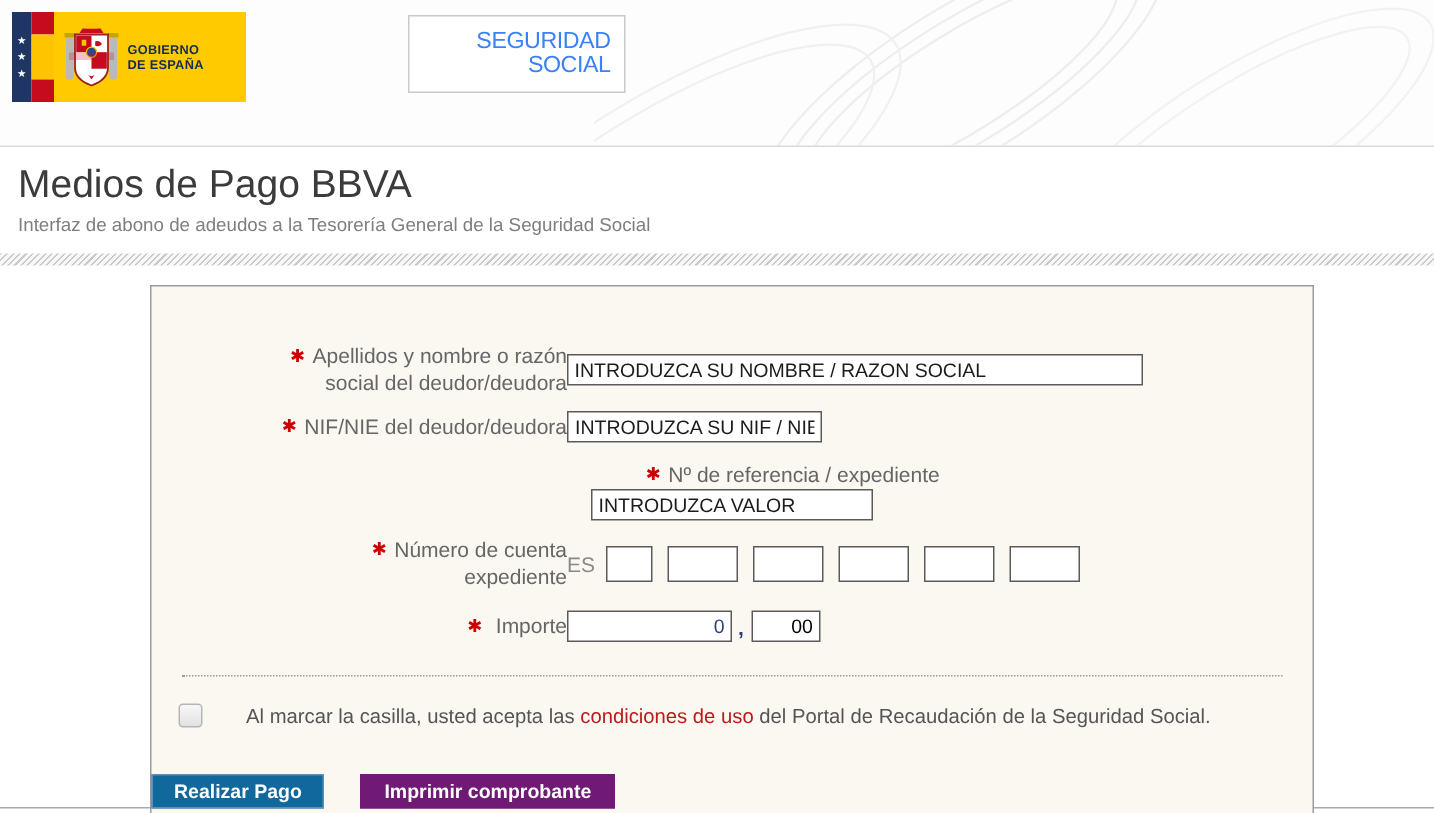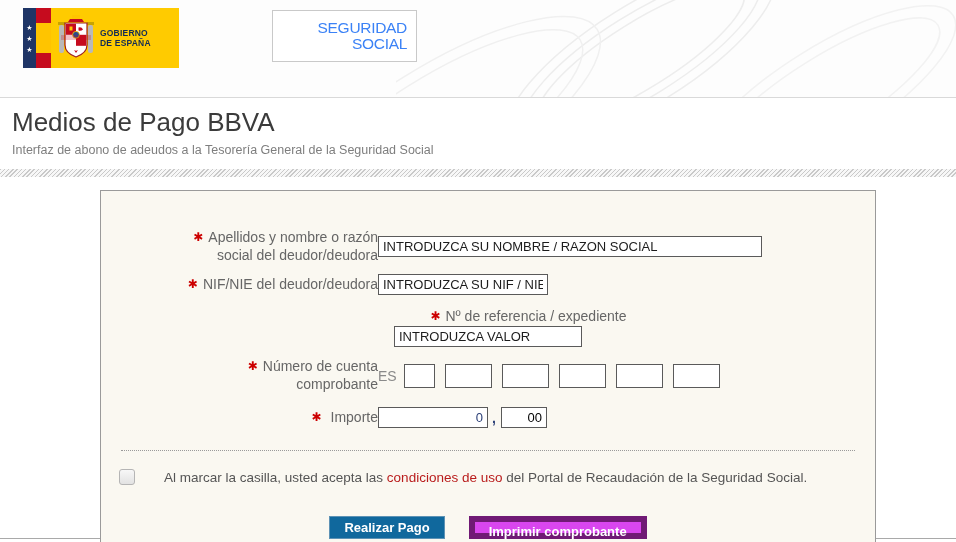--- a/index.html
+++ b/index.html
@@ -5,21 +5,21 @@
   * { box-sizing: border-box; margin: 0; padding: 0; }
   html, body { width: 956px; height: 542px; overflow: hidden; background: #fff;
     font-family: "Liberation Sans", sans-serif; }
   .viewport { position: relative; width: 956px; height: 542px; background: #fff; }
 
   
   .header { position: relative; width: 100%; height: 98px; background: #fdfdfd;
     border-bottom: 1px solid #d9d9d9; overflow: hidden; }
   .swirls { position: absolute; right: 0; top: 0; width: 560px; height: 98px; }
 
-  .gov-logo { position: absolute; left: 23px; top: 8px; height: 44px; display: flex; }
+  .gov-logo { position: absolute; left: 8px; top: 8px; height: 44px; display: flex; }
   .eu-strip { width: 13px; height: 60px; background: #1f3566; display: flex;
     flex-direction: column; align-items: center; justify-content: center; gap: 4px; }
   .eu-strip .star { color: #fff; font-size: 7px; line-height: 7px; }
   .flag-strip { width: 15px; height: 60px; display: flex; flex-direction: column; }
   .flag-strip .red { flex: 1; background: #c60b1e; }
   .flag-strip .yellow { flex: 2; background: #ffc400; }
   .gov-block { width: 128px; height: 60px; background: #ffcb00; display: flex;
     align-items: center; padding-left: 6px; }
   .coat { width: 38px; height: 50px; flex: 0 0 auto; }
   .gov-text { margin-left: 5px; color: #132c55; font-weight: bold; font-size: 8.5px;
@@ -79,25 +79,25 @@
 
   .dotted-divider { border-top: 1px dotted #9a9a9a; margin: 0 20px 18px 20px; }
 
   .consent-row { display: flex; align-items: center; margin-left: 18px; margin-bottom: 31px; }
   .consent-check { appearance: none; -webkit-appearance: none; width: 16px; height: 16px;
     border: 1px solid #b5b5b5; border-radius: 3px;
     background: linear-gradient(#f7f7f7, #e2e2e2); margin-right: 29px; flex: 0 0 auto; }
   .consent-text { font-size: 13.5px; color: #555; }
   .consent-link { color: #b91c1c; text-decoration: none; cursor: pointer; }
 
-  .btn-row { display: flex; justify-content: center; gap: 24px; }
+  .btn-row { display: flex; gap: 24px; }
   .btn { height: 23px; font-family: "Liberation Sans", sans-serif; font-weight: bold;
     font-size: 13px; color: #fff; padding: 2px 14px; cursor: pointer; }
   .btn-pay { background: #10689d; border: 1px solid #5d92b5; }
-  .btn-print { background: #d946ef; border: 6px solid #701a75; }
+  .btn-print { background: #701a75; border: 2px solid #701a75; }
 </style>
 </head>
 <body>
 
 <div class="viewport">
 
   <div class="header">
     <svg class="swirls" viewBox="0 0 560 98">
       <g fill="none" stroke="#ededed" stroke-width="1.5">
         <g transform="translate(245,55) rotate(-32)">
@@ -185,21 +185,21 @@
     <div class="frow row-ref">
       <div class="flabel">
         <span class="req">✱</span><span>Nº de referencia / expediente</span>
       </div>
       <input class="txt-input in-ref" type="text" value="INTRODUZCA VALOR" style="">
     </div>
 
     <div class="frow row-cuenta">
       <div class="flabel">
         <span class="req">✱</span><span>Número de cuenta</span><br>
-        <span>comprobante</span>
+        <span>expediente</span>
       </div>
       <div class="acc-area">
         <span class="acc-prefix">ES</span>
         <input class="acc-box acc-box-first" type="text" style="">
         <input class="acc-box" type="text" style="">
         <input class="acc-box" type="text" style="">
         <input class="acc-box" type="text" style="">
         <input class="acc-box" type="text" style="">
         <input class="acc-box" type="text" style="">
       </div>

